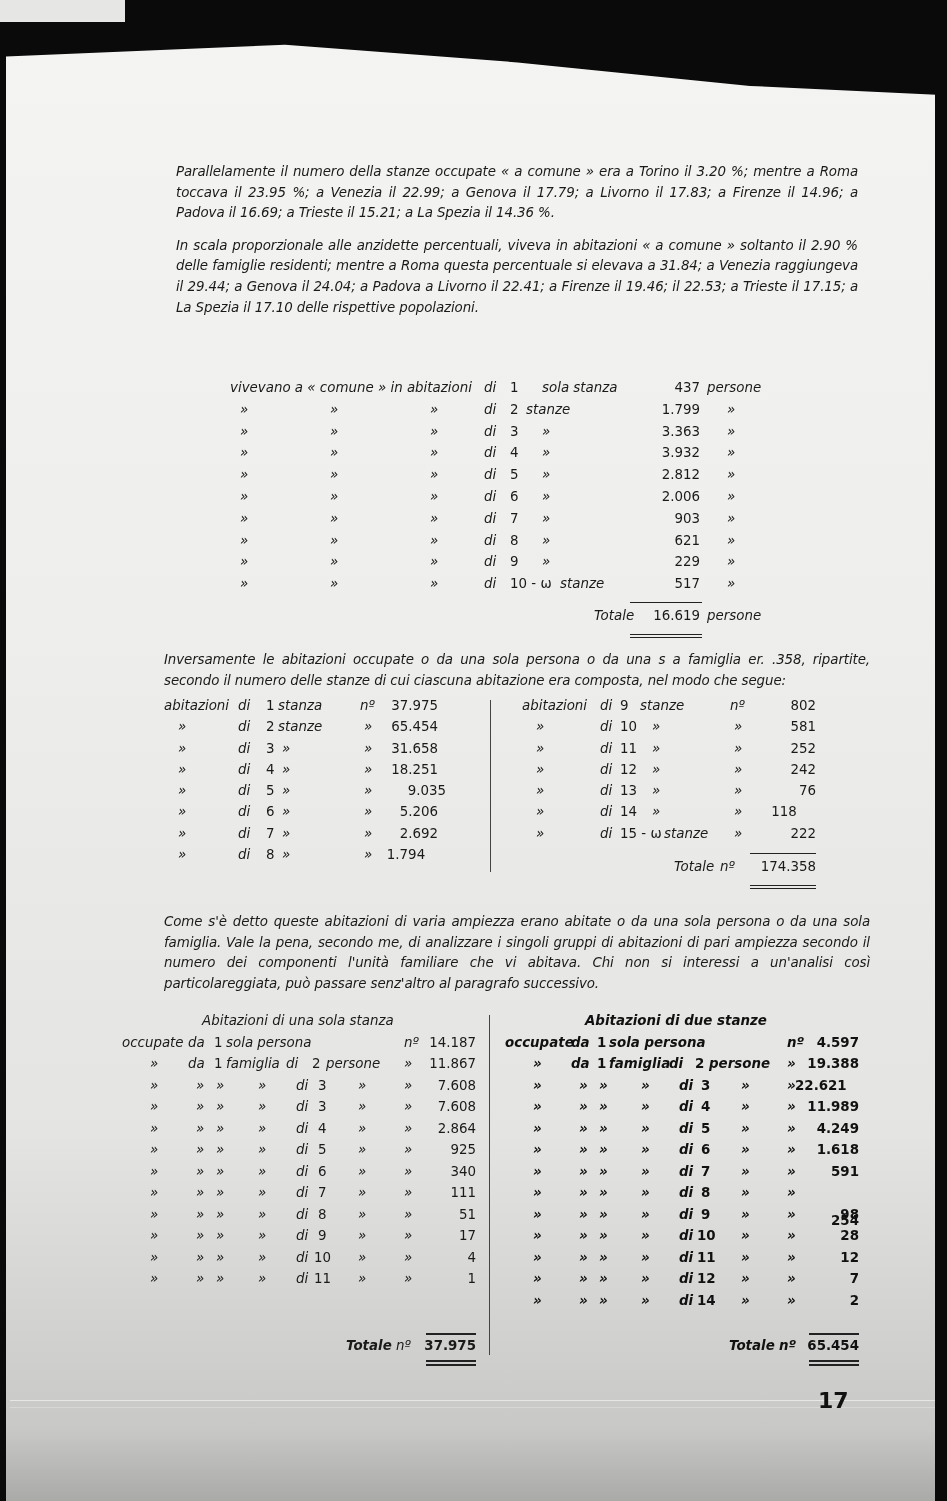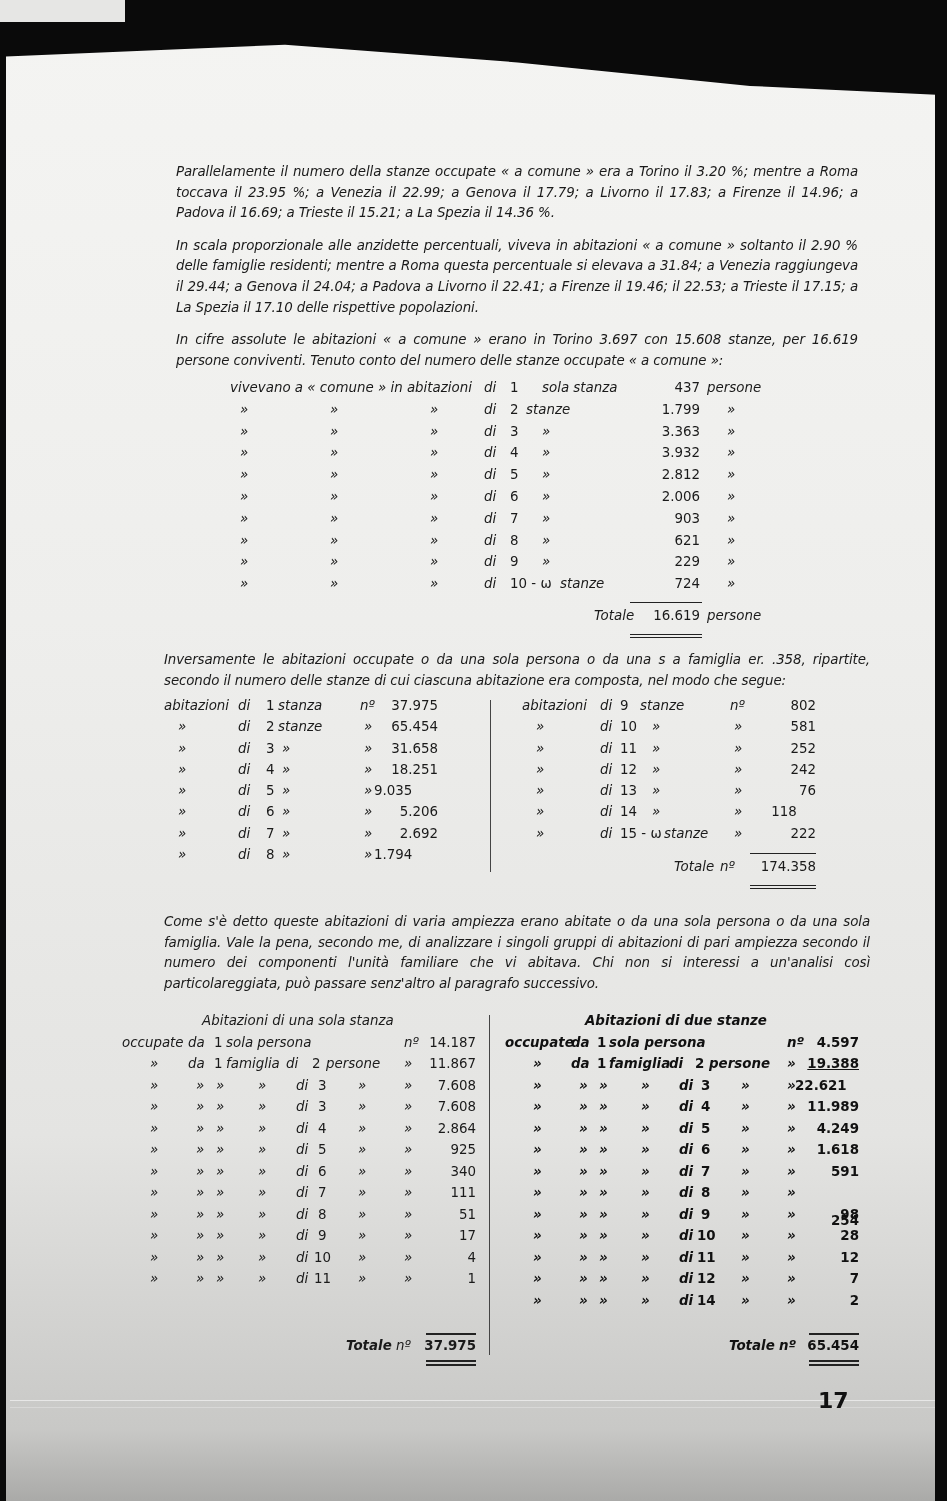--- a/index.html
+++ b/index.html
@@ -64,21 +64,20 @@
 
 <div class="top-left-tab"></div>
 <div class="page"></div>
 <div class="right-edge"></div>
 <div class="scratch" style="left:10px; top:1400px; width:925px;"></div>
 <div class="scratch" style="left:10px; top:1407px; width:925px; opacity:0.5;"></div>
 
 <div class="text-block" style="top:150px;">
   <p class="para">Parallelamente il numero della stanze occupate « a comune » era a Torino il 3.20 %; mentre a Roma toccava il 23.95 %; a Venezia il 22.99; a Genova il 17.79; a Livorno il 17.83; a Firenze il 14.96; a Padova il 16.69; a Trieste il 15.21; a La Spezia il 14.36 %.</p>
   <p class="para">In scala proporzionale alle anzidette percentuali, viveva in abitazioni « a comune » soltanto il 2.90 % delle famiglie residenti; mentre a Roma questa percentuale si elevava a 31.84; a Venezia raggiungeva il 29.44; a Genova il 24.04; a Padova a Livorno il 22.41; a Firenze il 19.46; il 22.53; a Trieste il 17.15; a La Spezia il 17.10 delle rispettive popolazioni.</p>
-  <p class="para">In cifre assolute le abitazioni « a comune » erano in Torino 3.697 con 15.608 stanze, per 16.619 persone conviventi. Tenuto conto del numero delle stanze occupate « a comune »:</p>
 </div>
 
 <div class="t1" id="t1">
     <div class="t1-row">
       <span class="c-q1">vivevano a « comune » in abitazioni</span>
       <span class="c-di">di</span>
       <span class="c-n">1</span>
       <span style="left:312px">sola stanza</span>
       <span class="c-val" style="left:380px">437</span>
       <span style="left:477px">persone</span>
@@ -163,21 +162,21 @@
       <span class="c-val" style="left:380px">229</span>
       <span style="left:497px">»</span>
     </div>
     <div class="t1-row">
       <span style="left:10px">»</span>
       <span style="left:100px">»</span>
       <span style="left:200px">»</span>
       <span class="c-di">di</span>
       <span class="c-n">10 - ω</span>
       <span style="left:330px">stanze</span>
-      <span class="c-val" style="left:380px">724</span>
+      <span class="c-val" style="left:380px">517</span>
       <span style="left:497px">»</span>
     </div>
     <div class="rule" style="left:400px; top:222px; width:72px;"></div>
     <div class="t1-row" style="margin-top:10px;">
       <span style="left:364px">Totale</span>
       <span class="c-val" style="left:380px">16.619</span>
       <span style="left:477px">persone</span>
     </div>
     <div class="rule" style="left:400px; top:254px; width:72px;"></div>
     <div class="rule" style="left:400px; top:257px; width:72px;"></div>
@@ -217,21 +216,21 @@
       <span class="num" style="left:102px">4</span>
       <span style="left:118px">»</span>
       <span class="num" style="left:210px; width:64px; text-align:right;">18.251</span>
     </div>
     <div class="t2-row">
       <span style="left:14px">»</span>
       <span style="left:200px">»</span>
       <span style="left:74px">di</span>
       <span class="num" style="left:102px">5</span>
       <span style="left:118px">»</span>
-      <span class="num" style="left:210px; width:64px; text-align:left;">9.035</span>
+      <span class="num" style="left:218px; width:64px; text-align:right;">9.035</span>
     </div>
     <div class="t2-row">
       <span style="left:14px">»</span>
       <span style="left:200px">»</span>
       <span style="left:74px">di</span>
       <span class="num" style="left:102px">6</span>
       <span style="left:118px">»</span>
       <span class="num" style="left:210px; width:64px; text-align:right;">5.206</span>
     </div>
     <div class="t2-row">
@@ -241,21 +240,21 @@
       <span class="num" style="left:102px">7</span>
       <span style="left:118px">»</span>
       <span class="num" style="left:210px; width:64px; text-align:right;">2.692</span>
     </div>
     <div class="t2-row">
       <span style="left:14px">»</span>
       <span style="left:200px">»</span>
       <span style="left:74px">di</span>
       <span class="num" style="left:102px">8</span>
       <span style="left:118px">»</span>
-      <span class="num" style="left:210px; width:64px; text-align:left;">1.794</span>
+      <span class="num" style="left:210px; width:64px; text-align:center;">1.794</span>
     </div>
   </div>
 <div class="vline" style="left:490px; top:700px; height:172px;"></div>
 <div class="t2" id="t2-right" style="left:522px;">
     <div class="t2-row">
       <span style="left:0">abitazioni</span>
       <span style="left:208px">nº</span>
       <span style="left:78px">di</span>
       <span class="num" style="left:98px">9</span>
       <span style="left:118px">stanze</span>
@@ -478,21 +477,21 @@
     </div>
     <div class="t3-row">
       <span style="left:28px">»</span>
       <span style="left:66px">da</span>
       <span class="num" style="left:92px">1</span>
       <span style="left:104px">famiglia</span>
       <span style="left:164px">di</span>
       <span class="num" style="left:190px">2</span>
       <span style="left:204px">persone</span>
       <span style="left:282px">»</span>
-      <span class="num" style="left:290px; width:64px; text-align:right;text-decoration:underline;">19.388</span>
+      <span class="num" style="left:290px; width:64px; text-align:right;">19.388</span>
     </div>
     <div class="t3-row">
       <span style="left:28px">»</span>
       <span style="left:74px">»</span>
       <span style="left:94px">»</span>
       <span style="left:136px">»</span>
       <span style="left:174px">di</span>
       <span class="num" style="left:196px">3</span>
       <span style="left:236px">»</span>
       <span style="left:282px">»</span>

